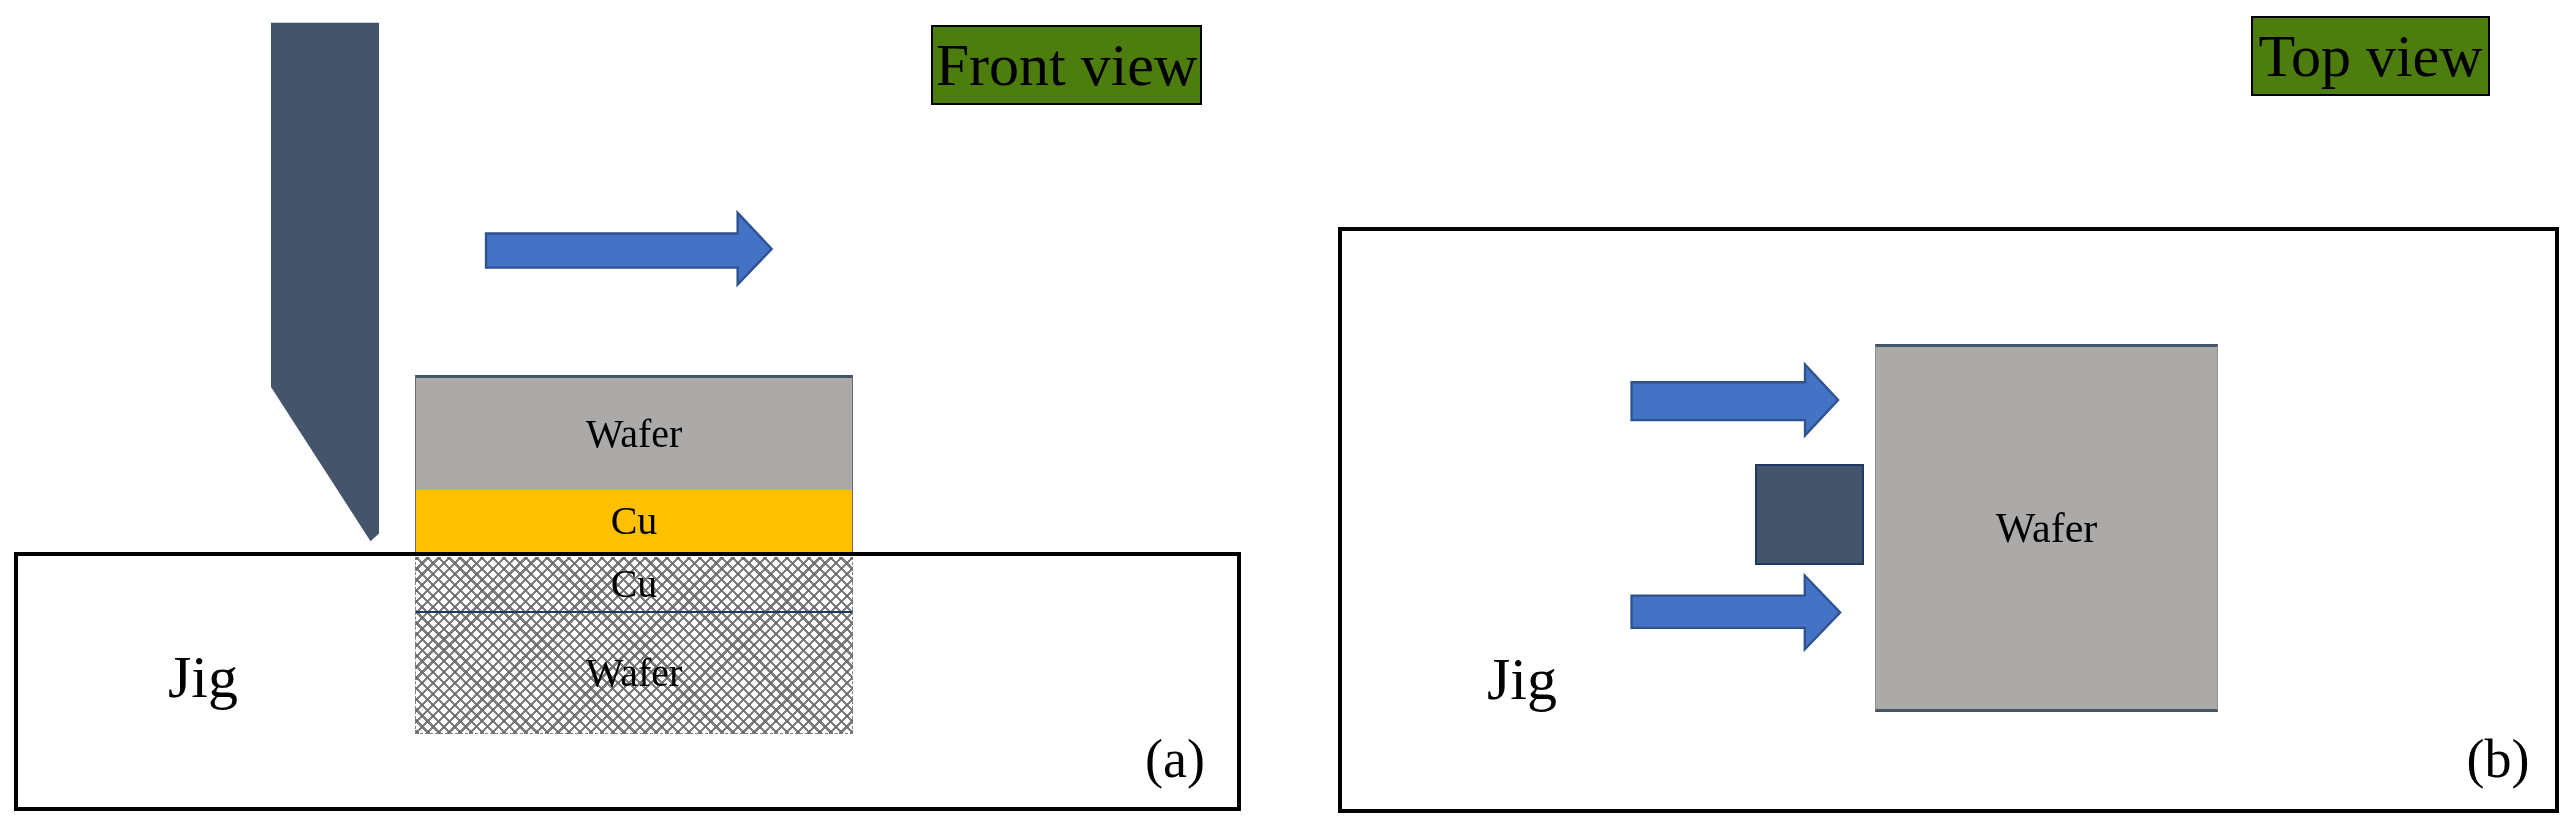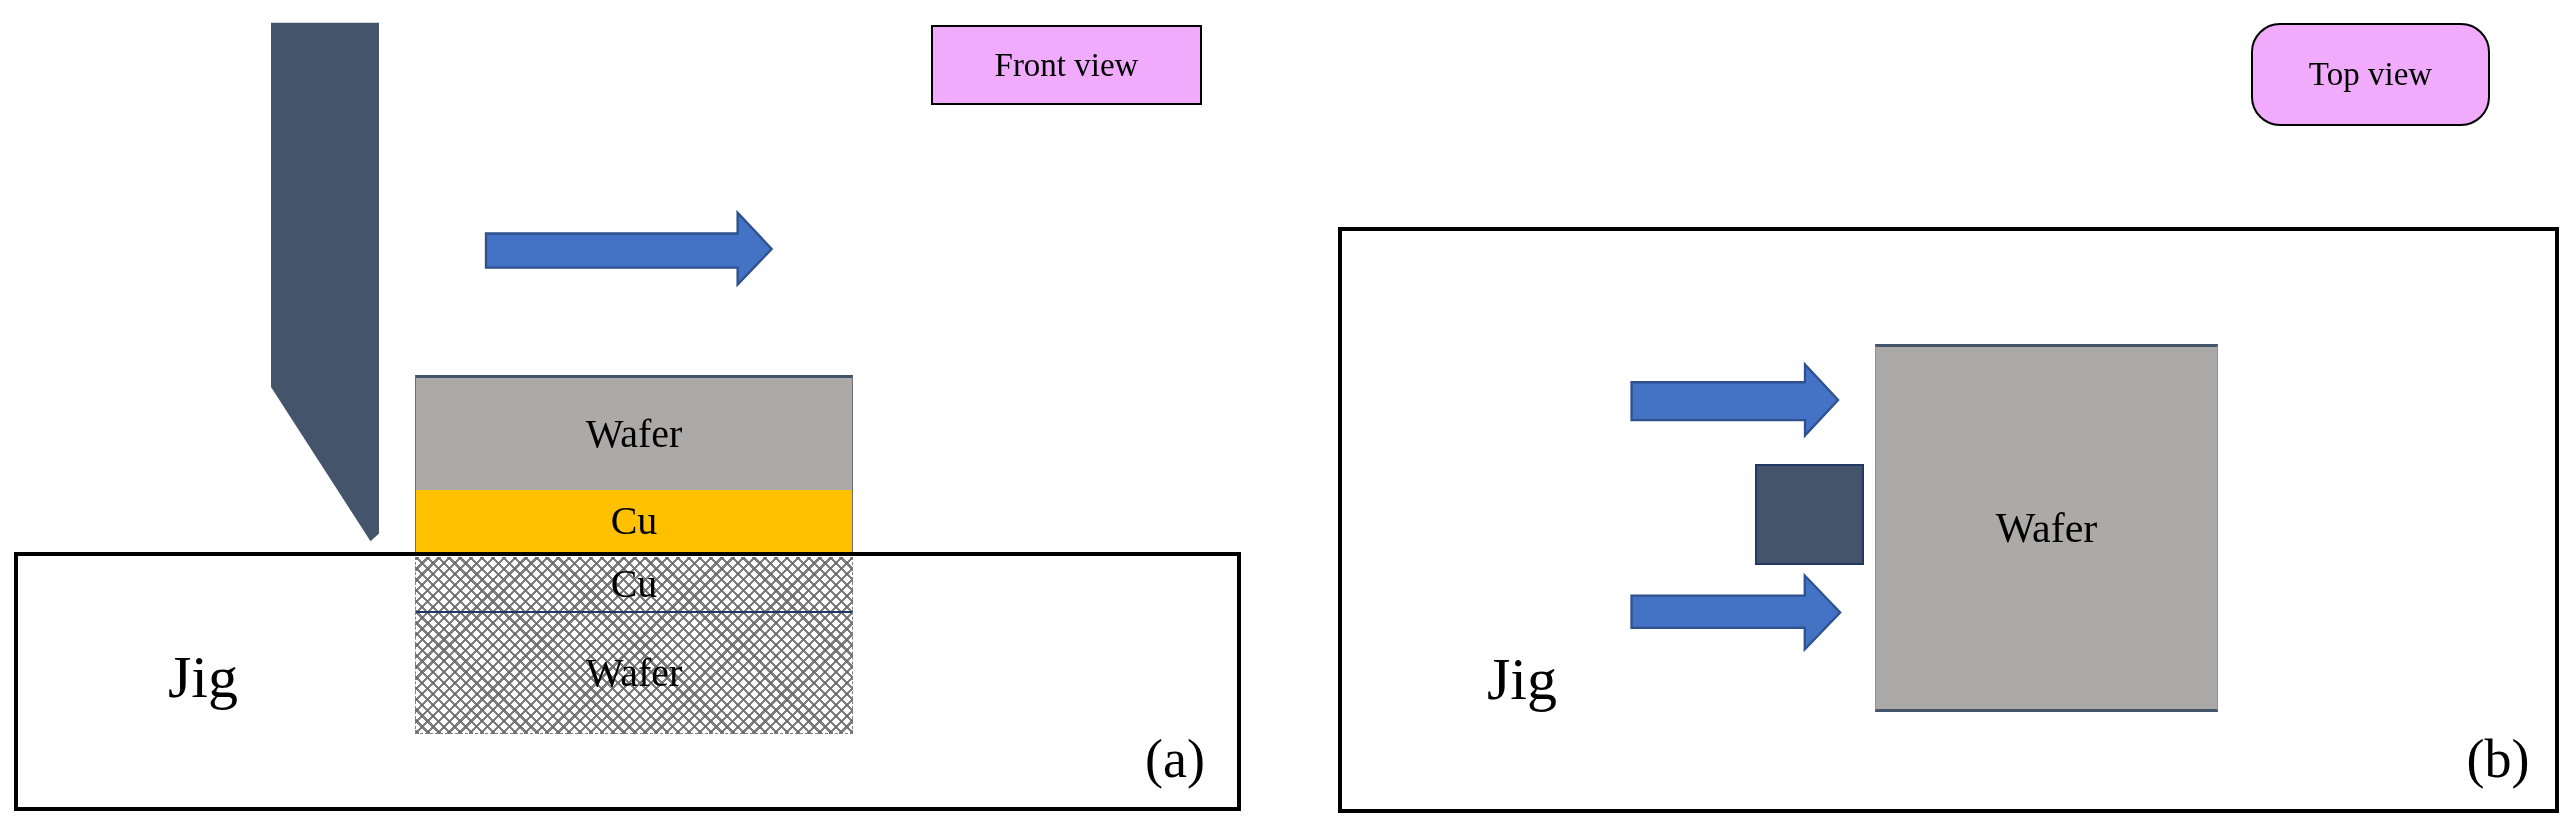--- a/index.html
+++ b/index.html
@@ -10,22 +10,22 @@
     font-family:"Liberation Serif","DejaVu Serif",serif;
     color:#000;
     overflow:hidden;
   }
   .abs{position:absolute;box-sizing:border-box;}
   .center{display:flex;align-items:center;justify-content:center;}
 
   
   .view-box{
     border:2.3px solid #000;
-    background:#f0abfc;
-    font-size:33px;
+    background:#4d7c0f;
+    font-size:60px;
     line-height:1;
   }
 
   
   .jig-box{
     border:4.6px solid #000;
     background:#fff;
   }
   .jig-label{font-size:60px;line-height:1;}
   .panel-letter{font-size:54px;line-height:1;}
@@ -102,21 +102,21 @@
   <div class="abs hatched" style="left:415px;top:557px;width:438px;height:177px;">
     <div class="seg layer-label" style="height:54px;">
       <span>Cu</span>
     </div>
     <div class="bond-line" style="background-color: rgb(31, 56, 100);"></div>
     <div class="seg layer-label" style="flex:1;">
       <span>Wafer</span>
     </div>
   </div>
 
-  <div class="abs center view-box" style="left:2251px;top:23px;width:239px;height:103px;border-radius:29px;">
+  <div class="abs center view-box" style="left:2251px;top:16px;width:239px;height:80px;">
     <span>Top view</span>
   </div>
 
   <div class="abs jig-box" style="left:1338px;top:227px;width:1221px;height:586px;"></div>
 
   <div class="abs center wafer-square" style="left: 1875px; top: 344px; width: 343px; height: 368px; background-color: rgb(172, 169, 169);">
     <span>Wafer</span>
   </div>
 
   <div class="abs tool-square" style="left: 1755px; top: 464px; width: 109px; height: 101px; background-color: rgb(68, 84, 106);"></div>

